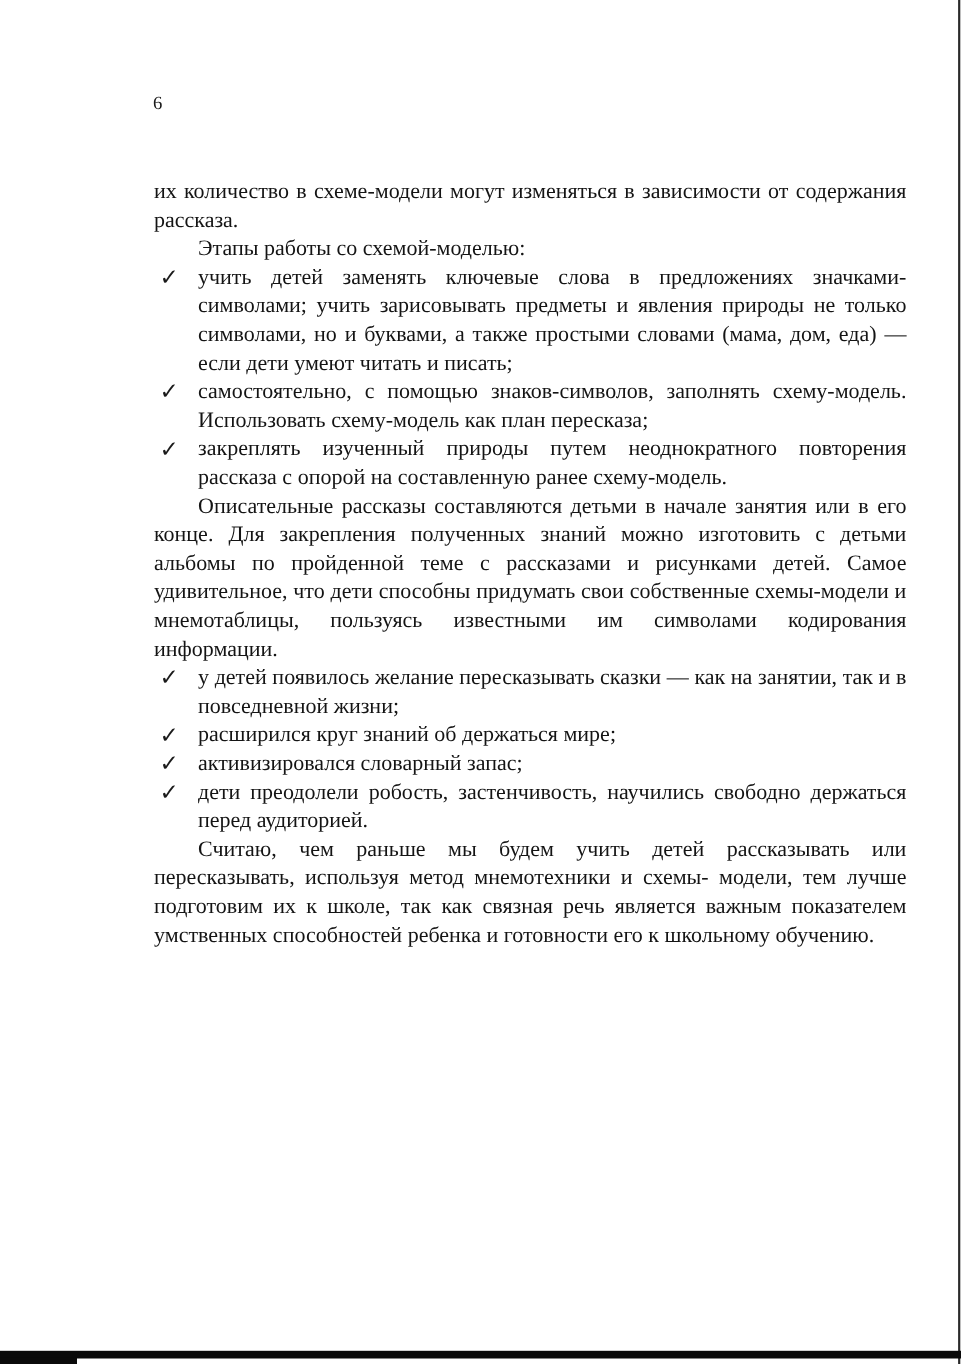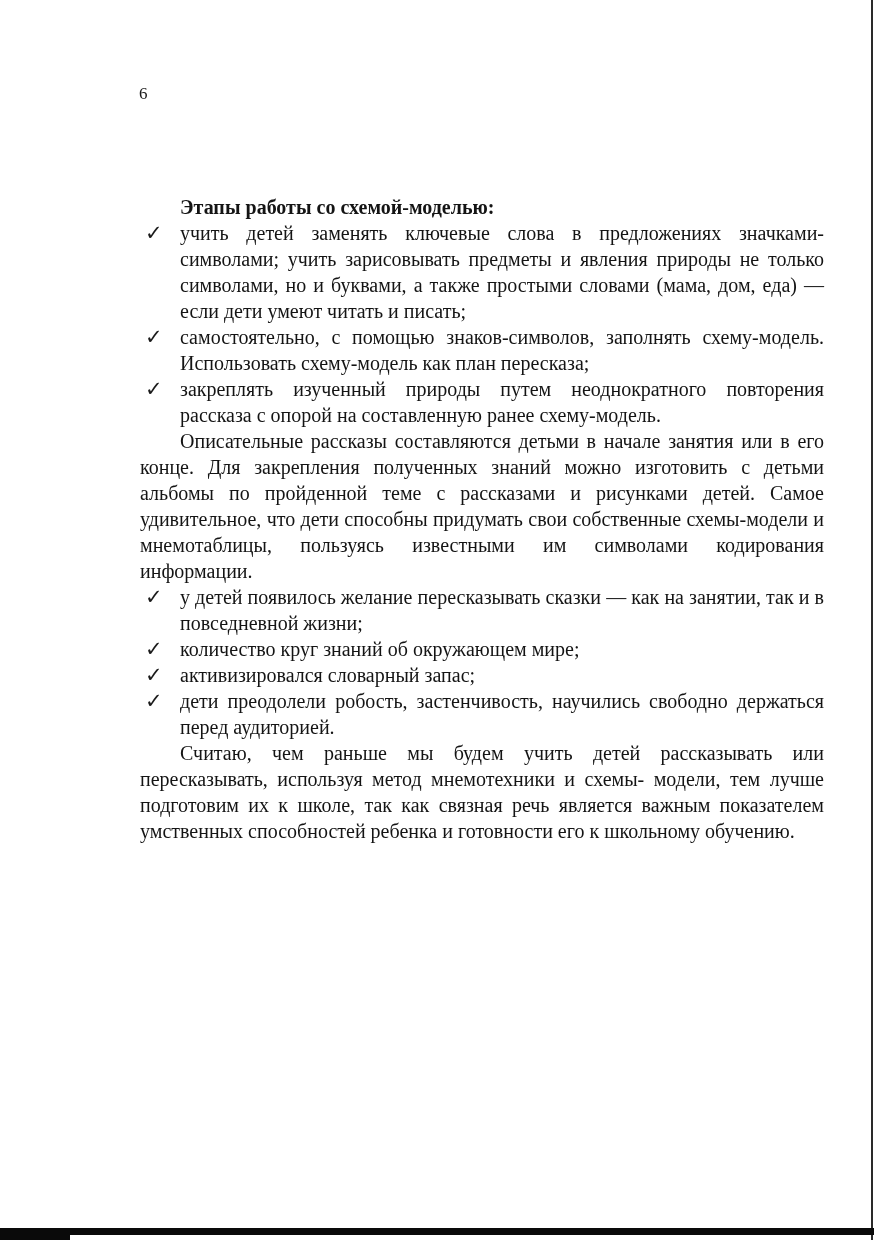--- a/index.html
+++ b/index.html
@@ -23,24 +23,23 @@
     left: 140px;
     top: 161px;
     width: 684px;
     font-size: 20px;
     line-height: 26px;
     text-align: justify;
   }
   .para { text-indent: 40px; }
   .para.no-indent { text-indent: 0; }
   .heading {
-    font-weight: bold;
+    font-weight: normal;
     text-indent: 40px;
     text-align: justify;
-    margin-top: 33px;
   }
   .check-item { display: flex; }
   .check-mark {
     flex: 0 0 40px;
     padding-left: 5px;
     font-size: 21px;
     line-height: 26px;
     color: #1a1a1a;
   }
   .check-text {
@@ -75,20 +74,21 @@
 </style>
 </head>
 <body>
 
 <div class="page">
 
   <div class="page-number">6</div>
 
   <div class="text-block">
 
+    <p class="para no-indent">их количество в схеме-модели могут изменяться в зависимости от содержания рассказа.</p>
 
     <p class="heading">Этапы работы со схемой-моделью:</p>
 
     <div class="check-list">
       <div class="check-item">
         <span class="check-mark">✓</span>
         <span class="check-text">учить детей заменять ключевые слова в предложениях значками-символами; учить зарисовывать предметы и явления природы не только символами, но и буквами, а также простыми словами (мама, дом, еда) — если дети умеют читать и писать;</span>
       </div>
       <div class="check-item">
         <span class="check-mark">✓</span>
@@ -103,21 +103,21 @@
     <p class="para">Описательные рассказы составляются детьми в начале занятия или в его конце. Для закрепления полученных знаний можно изготовить с детьми альбомы по пройденной теме с рассказами и рисунками детей. Самое удивительное, что дети способны придумать свои собственные схемы-модели и мнемотаблицы, пользуясь известными им символами кодирования информации.</p>
 
 
     <div class="check-list">
       <div class="check-item">
         <span class="check-mark">✓</span>
         <span class="check-text">у детей появилось желание пересказывать сказки — как на занятии, так и в повседневной жизни;</span>
       </div>
       <div class="check-item">
         <span class="check-mark">✓</span>
-        <span class="check-text">количество круг знаний об окружающем мире;</span>
+        <span class="check-text">расширился круг знаний об держаться мире;</span>
       </div>
       <div class="check-item">
         <span class="check-mark">✓</span>
         <span class="check-text">активизировался словарный запас;</span>
       </div>
       <div class="check-item">
         <span class="check-mark">✓</span>
         <span class="check-text">дети преодолели робость, застенчивость, научились свободно держаться перед аудиторией.</span>
       </div>
     </div>

